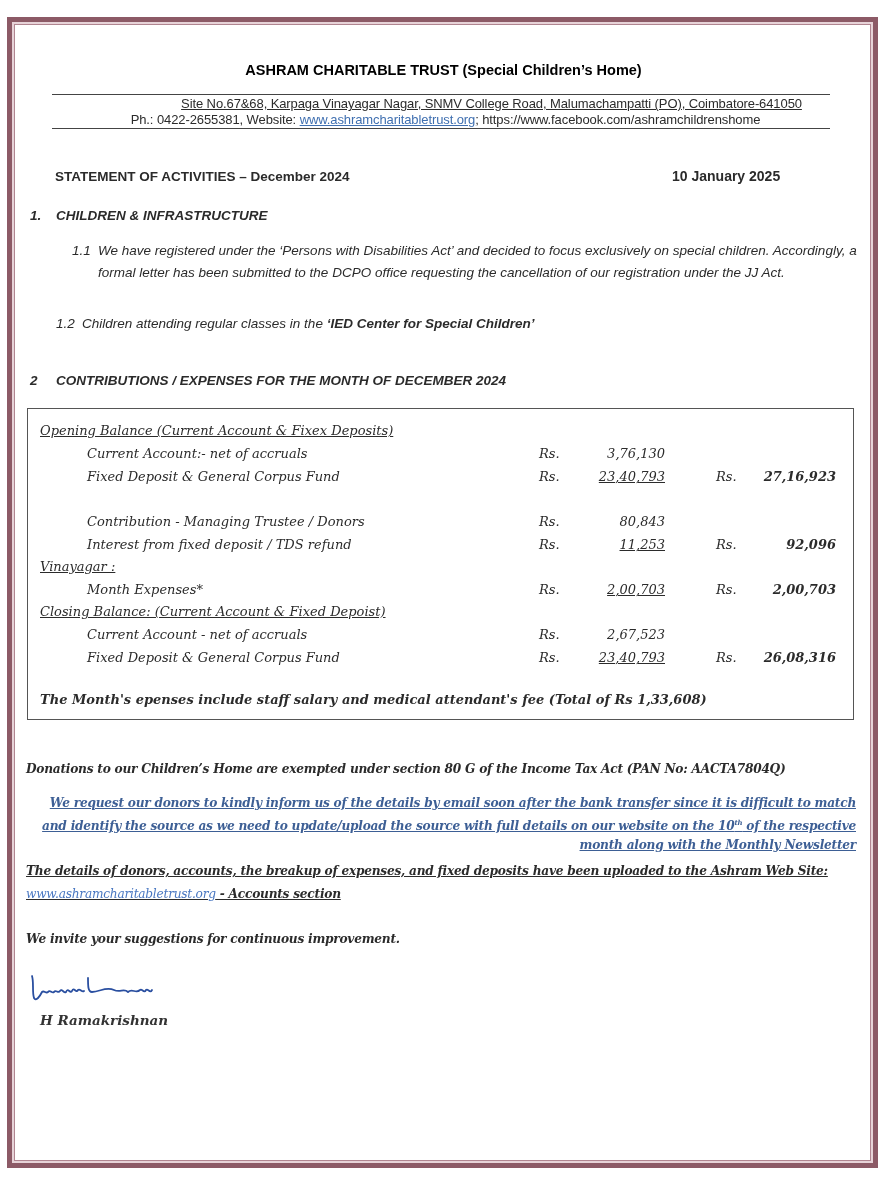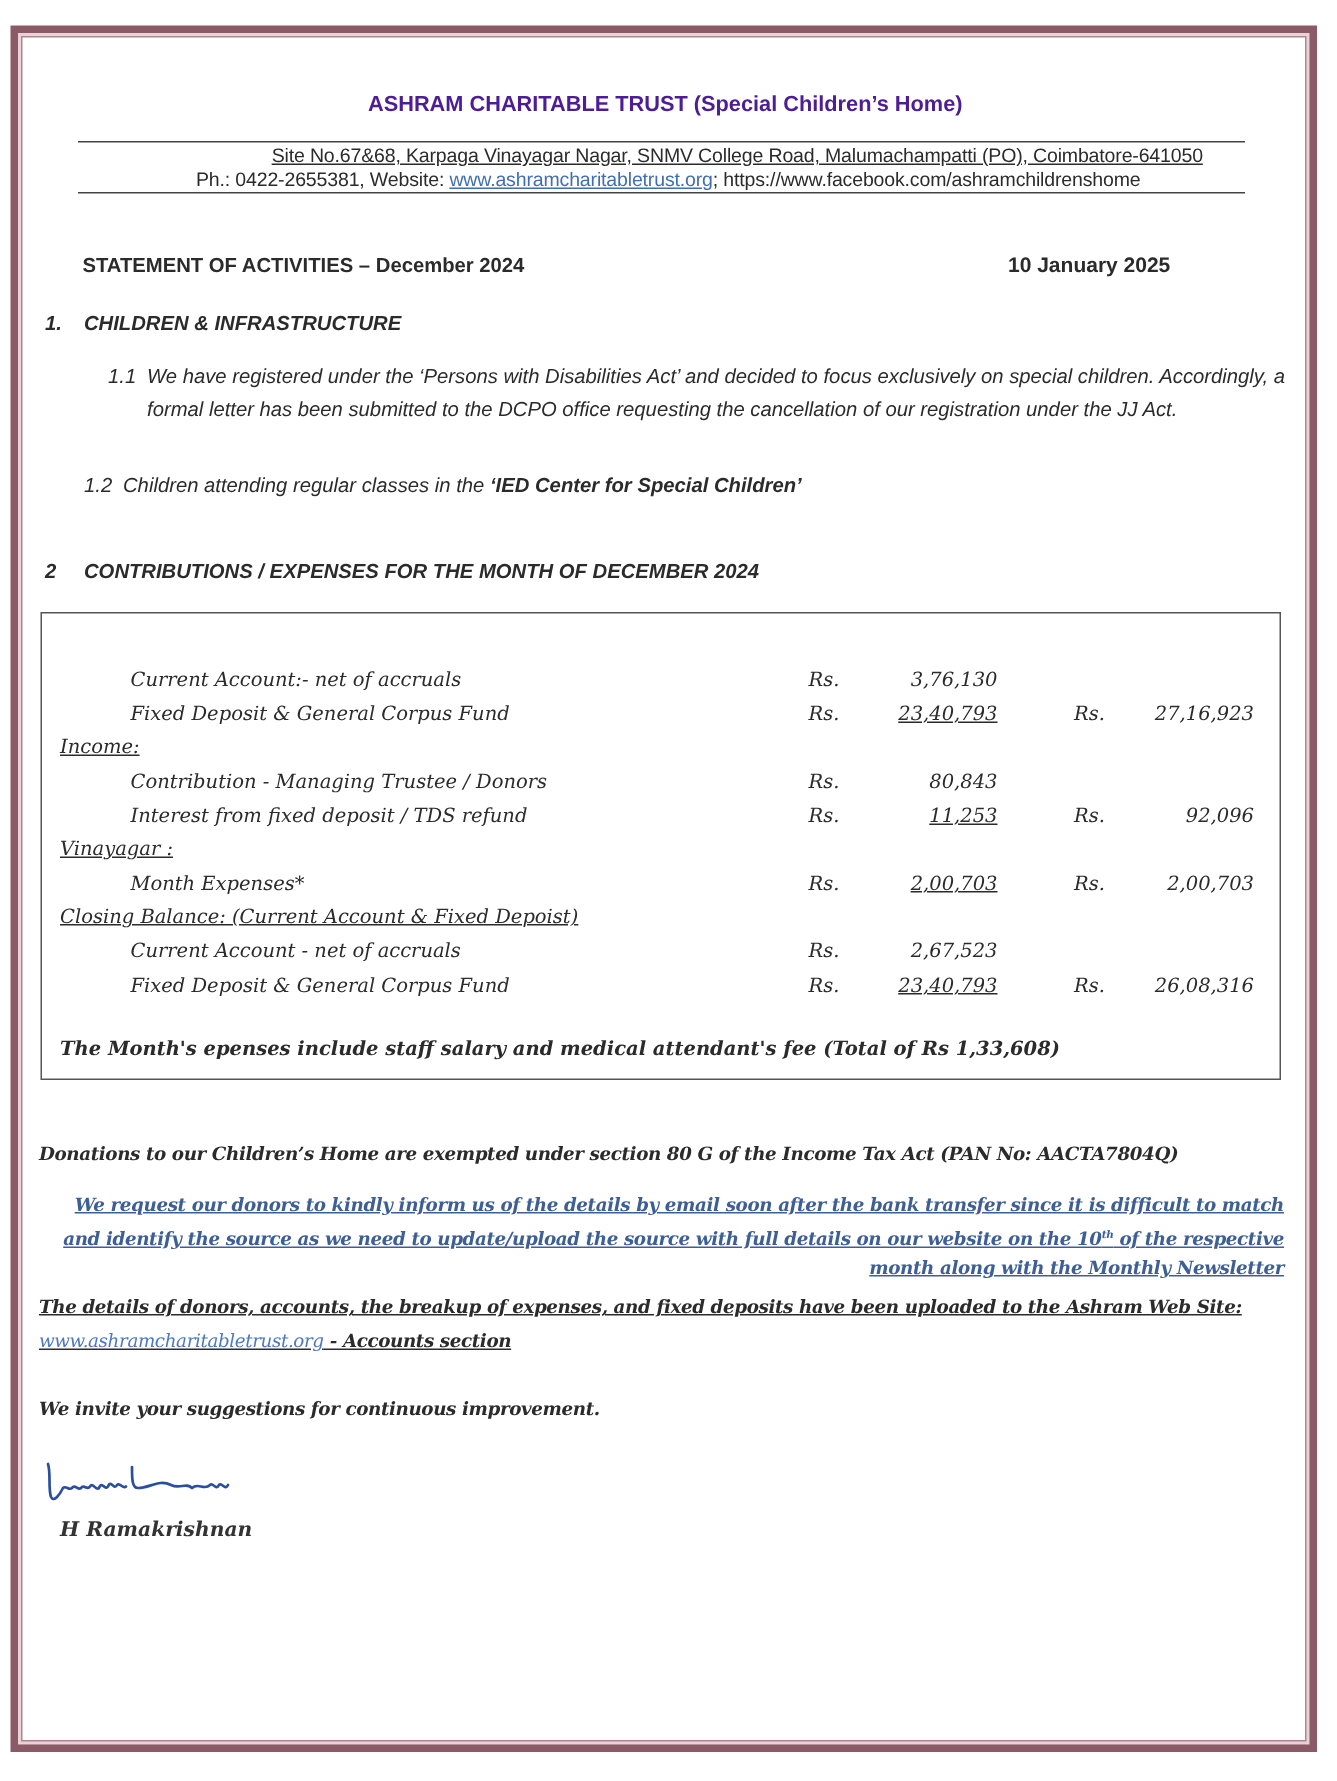--- a/index.html
+++ b/index.html
@@ -7,21 +7,21 @@
     .frame {
       position: absolute; left: 7px; top: 17px; width: 871px; height: 1151px;
       box-sizing: border-box;
       border: 5px solid #8c5a66;
       box-shadow: inset 0 0 0 2px #e7d3d8, inset 0 0 0 3px #b08590;
       background: #fff;
     }
 
     .org-title {
       position: absolute; left: 0; width: 887px; top: 62px; text-align: center;
-      font-family: "Liberation Sans", sans-serif; font-weight: bold; font-size: 14.5px; color: #4c1d95;
+      font-family: "Liberation Sans", sans-serif; font-weight: bold; font-size: 14.5px; color: #000000;
     }
     .rule { position: absolute; left: 52px; width: 778px; height: 0; border-top: 1px solid #444; }
     .addr {
       position: absolute; left: 0; width: 891px; text-align: center;
       font-family: "Liberation Sans", sans-serif; font-size: 13px; color: #2b2b2b;
       letter-spacing: -0.1px;
     }
     .addr u { text-decoration: underline; }
     .link { color: #3f6fb0; text-decoration: underline; }
 
@@ -54,21 +54,21 @@
     .trow {
       position: absolute; left: 0; width: 100%; height: 22px;
       font-family: "DejaVu Serif", serif; font-style: italic; font-size: 13px; color: #2b2b2b;
     }
     .trow .lbl { position: absolute; left: 59px; top: 0; white-space: nowrap; }
     .trow .hdr { position: absolute; left: 12px; top: 0; text-decoration: underline; white-space: nowrap; }
     .trow .rs1 { position: absolute; left: 511px; top: 0; }
     .trow .v1 { position: absolute; right: 188px; top: 0; text-align: right; }
     .trow .v1.ul { text-decoration: underline; }
     .trow .rs2 { position: absolute; left: 688px; top: 0; }
-    .trow .v2 { position: absolute; right: 17px; top: 0; text-align: left; }
+    .trow .v2 { position: absolute; right: 17px; top: 0; text-align: left; font-weight: bold; }
     .tnote {
       position: absolute; left: 12px; top: 283px;
       font-family: "DejaVu Serif", serif; font-style: italic; font-weight: bold; font-size: 13px; color: #2b2b2b;
       white-space: nowrap;
     }
 
     .foot {
       position: absolute; left: 26px; width: 830px;
       font-family: "DejaVu Serif", serif; font-style: italic; font-weight: bold; font-size: 12.2px;
       line-height: 19px; color: #2b2b2b; letter-spacing: -0.25px;
@@ -112,34 +112,34 @@
 <div class="para" style="left:56px; top:313px; width:800px;">
   <span class="num">1.2</span>
   <span class="txt"><span>Children attending regular classes in the </span><b>‘IED Center for Special Children’</b></span>
 </div>
 
 <div class="sec-num" style="left:30px; top:373px;">2</div>
 <div class="sec-head" style="left:56px; top:373px;">CONTRIBUTIONS / EXPENSES FOR THE MONTH OF DECEMBER 2024</div>
 
 <div class="tbox">
 
+  <div class="trow" style="top:14px;">
+    <span class="hdr">Opening Balance (Current Account &amp; Fixex Deposits)</span>
+  </div>
   <div class="trow" style="top:37px;">
     <span class="lbl">Current Account:- net of accruals</span>
     <span class="rs1">Rs.</span>
     <span class="v1">3,76,130</span>
   </div>
   <div class="trow" style="top:60px;">
     <span class="lbl">Fixed Deposit &amp; General Corpus Fund</span>
     <span class="rs1">Rs.</span>
     <span class="v1 ul">23,40,793</span>
     <span class="rs2">Rs.</span>
     <span class="v2">27,16,923</span>
-  </div>
-  <div class="trow" style="top:82px;">
-    <span class="hdr">Income:</span>
   </div>
   <div class="trow" style="top:105px;">
     <span class="lbl">Contribution - Managing Trustee / Donors</span>
     <span class="rs1">Rs.</span>
     <span class="v1">80,843</span>
   </div>
   <div class="trow" style="top:128px;">
     <span class="lbl">Interest from fixed deposit / TDS refund</span>
     <span class="rs1">Rs.</span>
     <span class="v1 ul">11,253</span>

